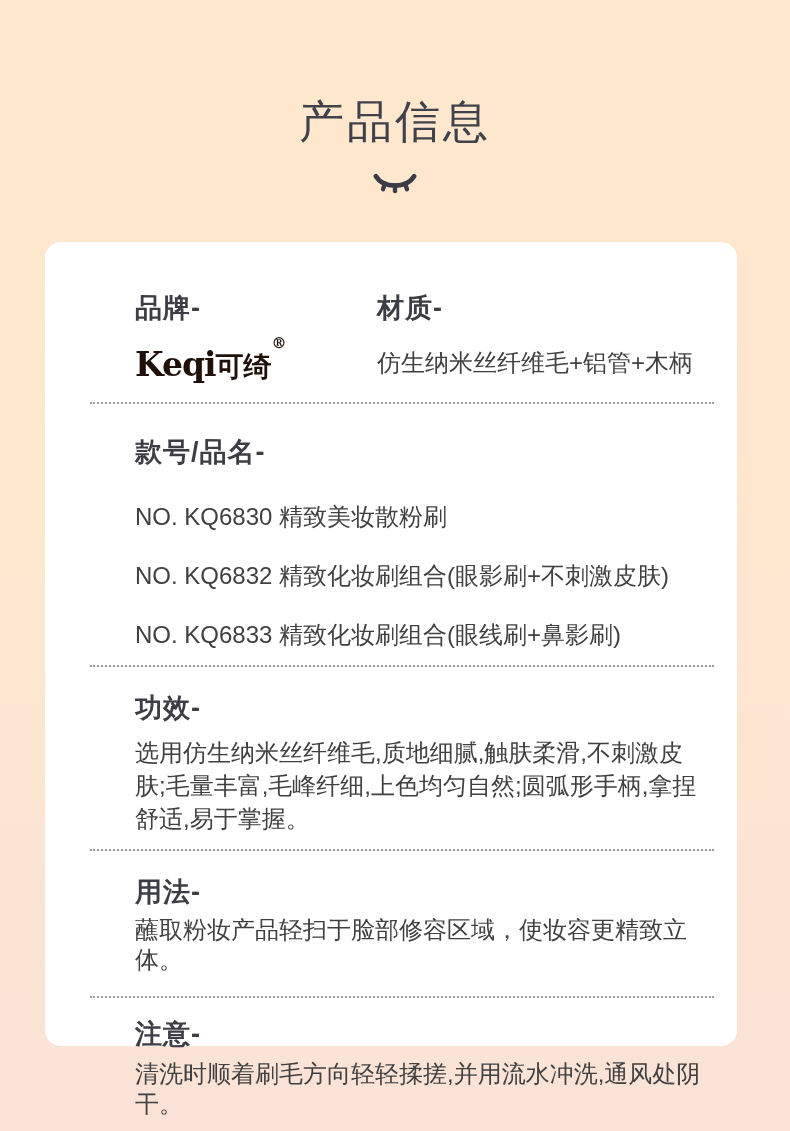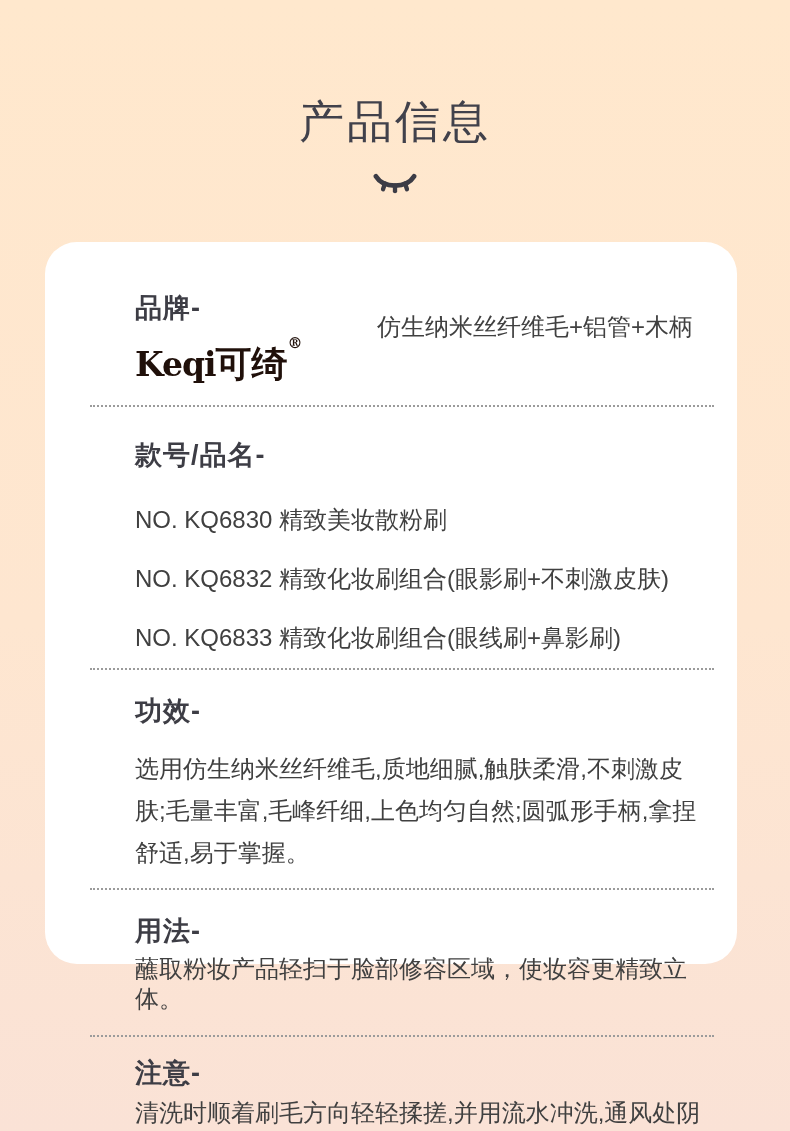--- a/index.html
+++ b/index.html
@@ -28,23 +28,23 @@
     color: #41414b;
   }
   .eyelash-wrap {
     margin-top: 16px;
     text-align: center;
   }
   .card {
     box-sizing: border-box;
     width: 692px;
     margin: 40px 0 0 45px;
-    height: 722px;
+    height: 804px;
     background: #ffffff;
-    border-radius: 32px;
+    border-radius: 16px;
     padding: 48px 23px 0 45px;
   }
   .indent {
     margin-left: 45px;
     margin-right: 10px;
   }
   .section-label {
     font-size: 27px;
     font-weight: 600;
     color: #3d3d45;
@@ -71,21 +71,21 @@
     font-family: "DejaVu Serif", "Liberation Serif", serif;
     color: #20100a;
     white-space: nowrap;
   }
   .logo-latin {
     font-size: 33px;
     font-weight: 700;
     letter-spacing: -1px;
   }
   .logo-cjk {
-    font-size: 36px;
+    font-size: 28px;
     font-weight: 700;
   }
   .logo-reg {
     font-size: 15px;
     vertical-align: 28px;
     font-weight: 700;
   }
   .material-value {
     margin-top: 23px;
     line-height: 28px;
@@ -100,22 +100,22 @@
   .div-2 { margin-top: 18px; }
   .div-3 { margin-top: 14px; }
   .div-4 { margin-top: 21px; }
   .models-label { margin-top: 30px; }
   .model-item {
     margin-top: 35px;
     line-height: 24px;
   }
   .efficacy-label { margin-top: 23px; }
   .efficacy-text {
-    margin-top: 19px;
-    line-height: 42px;
+    margin-top: 10px;
+    line-height: 33px;
   }
   .usage-label { margin-top: 23px; }
   .usage-text {
     margin-top: 5px;
     line-height: 30px;
   }
   .notice-label { margin-top: 18px; }
   .notice-text {
     margin-top: 7px;
     line-height: 30px;
@@ -142,20 +142,21 @@
   <div class="card">
 
     <div class="top-row indent">
       <div class="col-brand">
         <div class="section-label">品牌-</div>
         <div class="brand-logo">
           <span class="logo-latin">Keqi</span><span class="logo-cjk">可绮</span><span class="logo-reg">®</span>
         </div>
       </div>
       <div class="col-material">
+        <div class="section-label">材质-</div>
         <div class="body-text material-value">仿生纳米丝纤维毛+铝管+木柄</div>
       </div>
     </div>
 
     <hr class="divider div-1">
 
     <div class="indent">
       <div class="section-label models-label">款号/品名-</div>
       <div class="body-text model-item">NO. KQ6830 精致美妆散粉刷</div>
       <div class="body-text model-item">NO. KQ6832 精致化妆刷组合(眼影刷+不刺激皮肤)</div>

